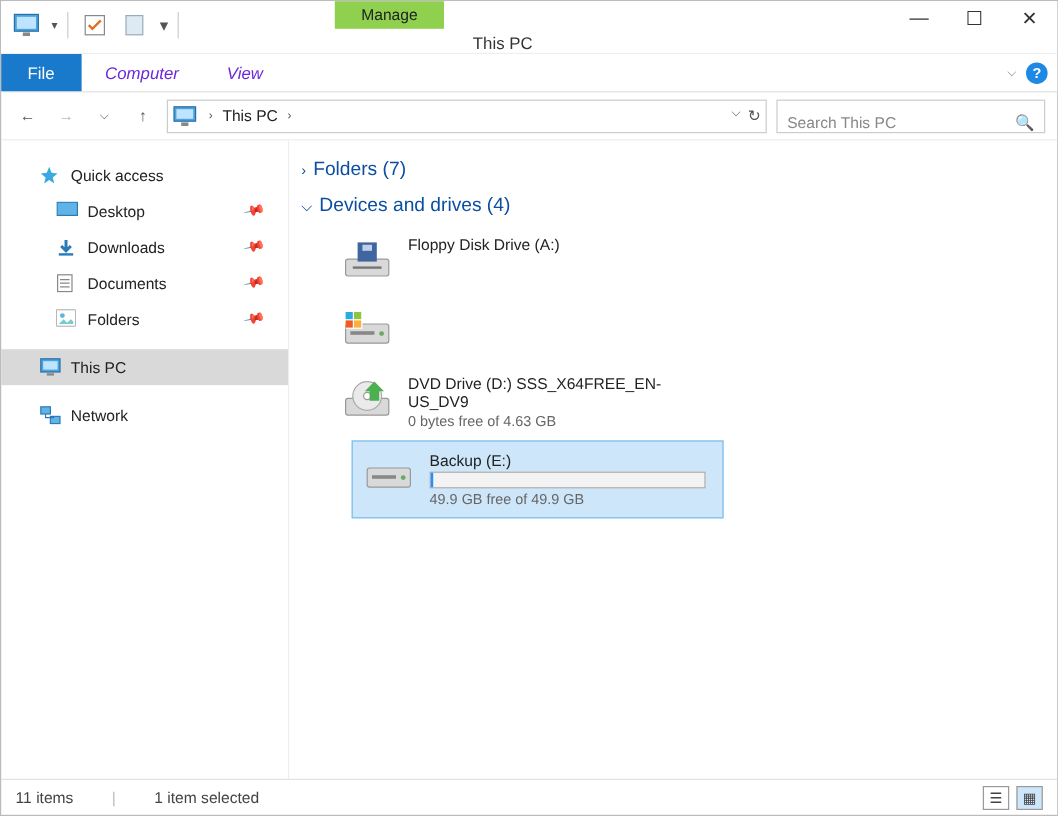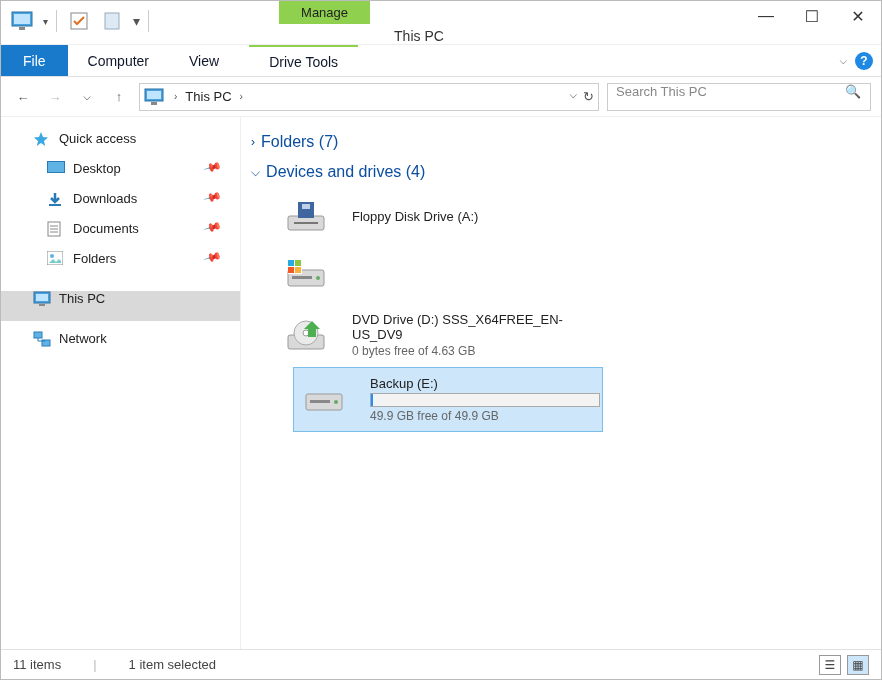--- a/index.html
+++ b/index.html
@@ -13,50 +13,50 @@
 .qat-sep { width: 1px; height: 22px; background: #ccc; margin: 0 2px; }
 .titlebar-tabs { display: flex; align-items: flex-end; height: 100%; margin-left: 120px; }
 .contexttab { height: 100%; display: flex; flex-direction: column; }
 .contexttab-top { background: #8fd14f; color: #222; padding: 4px 22px; font-size: 13px; }
 .title-label { padding: 12px 16px 0 24px; font-size: 14px; color: #333; }
 .wincontrols { margin-left: auto; display: flex; }
 .wincontrols div { width: 46px; height: 30px; display: flex; align-items: center; justify-content: center; font-size: 16px; color: #333; }
 
 .ribbon-tabs { display: flex; align-items: center; height: 32px; background: #fff; border-bottom: 1px solid #e1e1e1; }
 .file-tab { background: #1979ca; color: #fff; padding: 0 22px; height: 100%; display: flex; align-items: center; font-size: 14px; }
-.ribbon-tab { padding: 0 20px; height: 100%; display: flex; align-items: center; color: #0f172a; font-size: 14px; }
+.ribbon-tab { padding: 0 20px; height: 100%; display: flex; align-items: center; color: #6d28d9; font-size: 14px; font-style: italic; }
 .ribbon-tab.context { border-top: 2px solid #8fd14f; }
 .ribbon-right { margin-left: auto; display: flex; align-items: center; padding-right: 8px; gap: 8px; }
 .help-circle { width: 18px; height: 18px; border-radius: 50%; background: #1e88e5; color: #fff; display: flex; align-items: center; justify-content: center; font-size: 12px; font-weight: bold; }
 
 .navbar { display: flex; align-items: center; height: 40px; padding: 4px 10px; gap: 8px; border-bottom: 1px solid #eee; }
 .nav-btn { width: 24px; height: 24px; display: flex; align-items: center; justify-content: center; color: #555; }
 .nav-btn.disabled { color: #bbb; }
 .addressbar { flex: 1; display: flex; align-items: center; border: 1px solid #ccc; height: 28px; padding: 0 4px; gap: 6px; }
 .addressbar .loc-icon { width: 22px; height: 18px; }
 .addressbar .crumb { font-size: 13px; color: #222; }
 .addressbar .crumb-arrow { color: #555; font-size: 10px; margin: 0 2px; }
 .addressbar-tools { margin-left: auto; display: flex; gap: 6px; color: #555; }
-.searchbox { width: 264px; border: 1px solid #ccc; height: 28px; display: flex; align-items: flex-start; padding: 0 8px; color: #888; justify-content: space-between; }
+.searchbox { width: 224px; border: 1px solid #ccc; height: 28px; display: flex; align-items: flex-end; padding: 0 8px; color: #888; justify-content: space-between; }
 
 .body { flex: 1; display: flex; min-height: 0; }
 .sidebar { width: 240px; border-right: 1px solid #eee; padding-top: 14px; }
-.tree-item { display: flex; align-items: flex-start; height: 30px; padding-left: 32px; gap: 8px; color: #222; }
+.tree-item { display: flex; align-items: center; height: 30px; padding-left: 32px; gap: 8px; color: #222; }
 .tree-item.selected { background: #d9d9d9; }
 .tree-item.group { font-weight: normal; }
 .tree-gap { height: 10px; }
 .pin-icon { margin-left: auto; margin-right: 20px; color: #777; transform: rotate(30deg); font-size: 12px; }
 .tree-icon { width: 18px; height: 16px; flex-shrink: 0; }
 
 .content { flex: 1; padding: 10px 10px 0 10px; overflow: auto; }
 .section-header { display: flex; align-items: center; color: #0b4ea2; font-size: 16px; padding: 6px 0; gap: 6px; }
 .section-header .chev { font-size: 12px; }
 
 .drives { padding-left: 24px; }
-.drive { display: flex; align-items: center; gap: 24px; padding: 8px 8px; width: 310px; border: 1px solid transparent; }
+.drive { display: flex; align-items: flex-start; gap: 12px; padding: 8px 8px; width: 310px; border: 1px solid transparent; }
 .drive.selected { background: #cde6f9; border: 1px solid #7abdea; margin-left: 18px; }
 .drive-icon { width: 44px; height: 40px; flex-shrink: 0; display: flex; align-items: center; justify-content: center; }
 .drive-info { display: flex; flex-direction: column; gap: 2px; min-width: 0; flex: 1; }
 .drive-title { font-size: 13px; color: #222; }
 .drive-bar { height: 14px; border: 1px solid #aaa; background: #f3f3f3; width: 230px; position: relative; }
 .drive-bar-fill { height: 100%; background: #1e90ff; }
 .drive-sub { font-size: 12px; color: #666; }
 
 .statusbar { height: 30px; border-top: 1px solid #e1e1e1; display: flex; align-items: center; padding: 0 12px; color: #444; font-size: 13px; gap: 32px; }
 .statusbar .sep { color: #bbb; }
@@ -105,21 +105,20 @@
       <div>―</div>
       <div>☐</div>
       <div>✕</div>
     </div>
   </div>
 
   <div class="ribbon-tabs">
     <div class="file-tab">File</div>
     <div class="ribbon-tab">Computer</div>
     <div class="ribbon-tab">View</div>
-    <div class="ribbon-tab context" style="margin-left:10px">Drive Tools</div>
     <div class="ribbon-right">
       <span style="font-size:10px;color:#777">⌵</span>
       <div class="help-circle">?</div>
     </div>
   </div>
 
   <div class="navbar">
     <div class="nav-btn">←</div>
     <div class="nav-btn disabled">→</div>
     <div class="nav-btn" style="font-size:10px">⌵</div>

